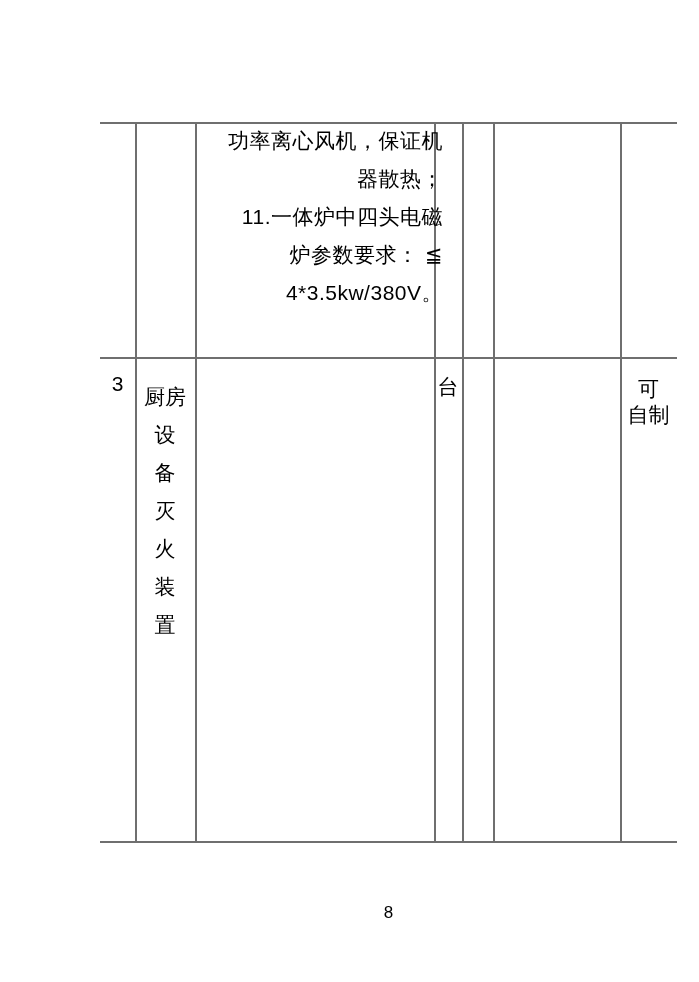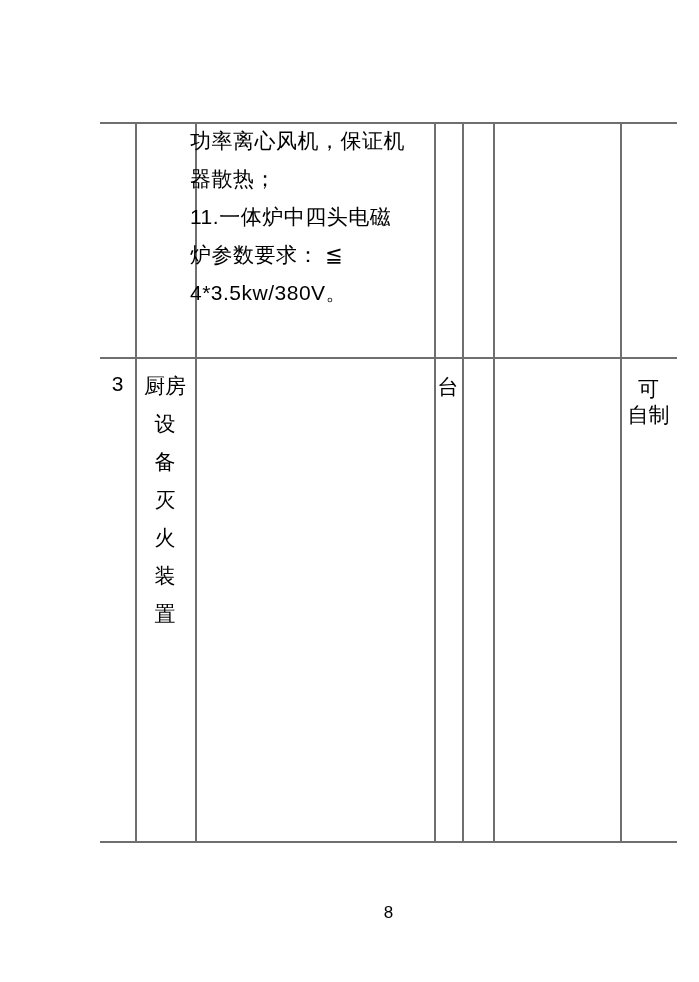--- a/index.html
+++ b/index.html
@@ -41,39 +41,39 @@
     width: 1.5px;
     background: var(--border-color);
   }
   .cell {
     position: absolute;
     font-size: 21px;
     color: var(--text-color);
     white-space: pre;
   }
   .desc {
-    left: 85px;
+    left: 104px;
     width: 239px;
     padding-left: 5px;
     line-height: 38px;
     letter-spacing: 0.5px;
-    text-align: left;
+    text-align: right;
   }
   .r1-desc { top: 0; }
   .r2-desc {
     top: 236px;
     padding-left: 2px;
     line-height: 37.5px;
   }
   .r2-seq {
     left: 0; top: 248px; width: 35px;
     line-height: 28px; text-align: center;
   }
   .r2-name {
-    left: 35px; top: 245px; width: 60px;
+    left: 35px; top: 256px; width: 60px;
     line-height: 38px; text-align: center;
   }
   .r2-unit {
     left: 334px; top: 252px; width: 28px;
     line-height: 26px; text-align: center;
   }
   .r2-note {
     left: 520px; top: 254px; width: 57px;
     line-height: 26px; text-align: center;
   }

